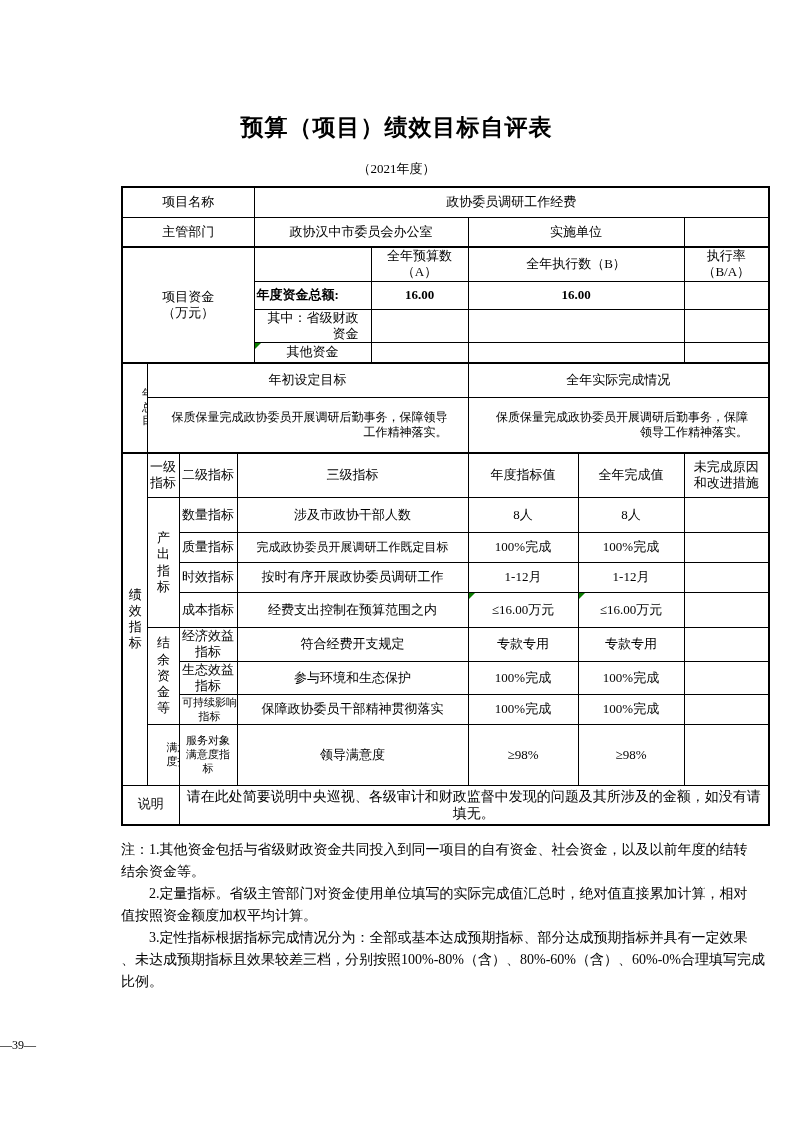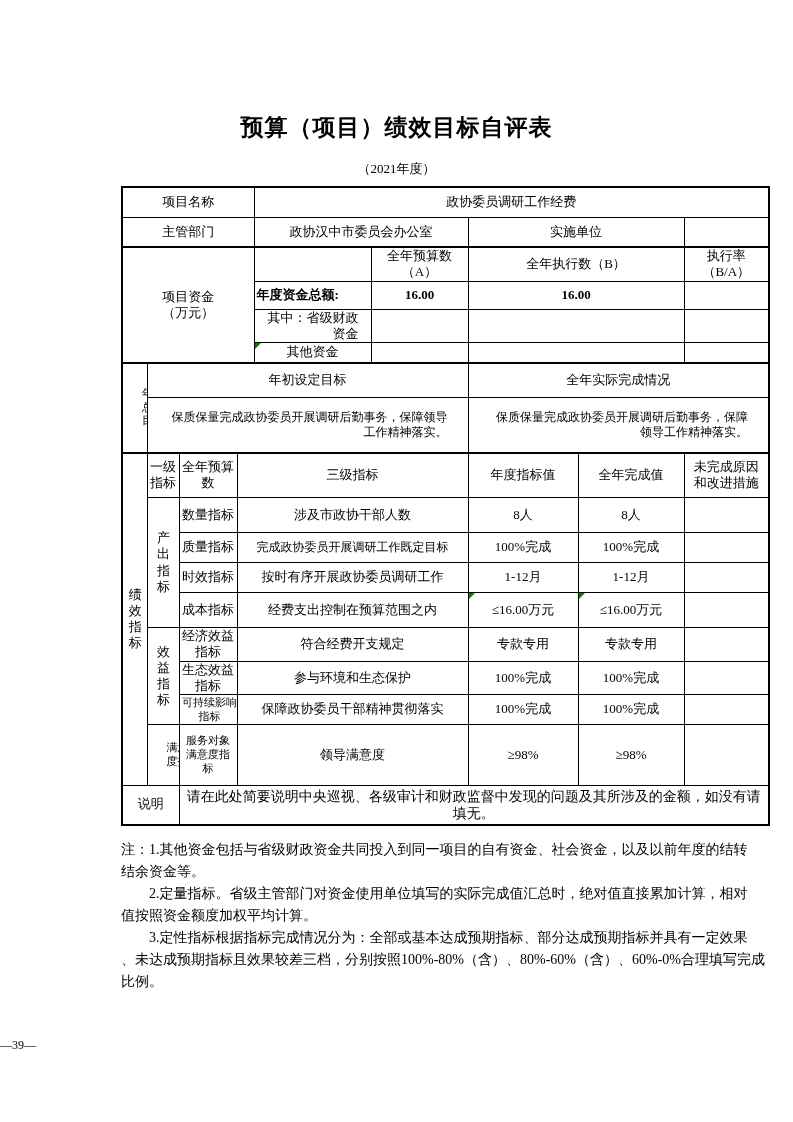--- a/index.html
+++ b/index.html
@@ -114,21 +114,21 @@
     <tr class="r55 sec">
       <td colspan="5" class="goalcell">保质保量完成政协委员开展调研后勤事务，保障领导工作精神落实。</td>
       <td colspan="3" class="goalcell">保质保量完成政协委员开展调研后勤事务，保障领导工作精神落实。</td>
     </tr>
 
     <tr class="r45 sectop">
       <td rowspan="9">
         <div class="inner w14">绩效指标</div>
       </td>
       <td>一级指标</td>
-      <td>全年预算数</td>
+      <td>二级指标</td>
       <td colspan="3">三级指标</td>
       <td>年度指标值</td>
       <td>全年完成值</td>
       <td>
         <div class="inner w68">未完成原因和改进措施</div>
       </td>
     </tr>
 
     <tr class="r35">
       <td rowspan="4">
@@ -163,21 +163,21 @@
       </td>
       <td>
         <span class="tri"></span>
         <span>≤16.00万元</span>
       </td>
       <td></td>
     </tr>
 
     <tr class="r30">
       <td rowspan="3">
-        <div class="inner w14">效益指标</div>
+        <div class="inner w14">结余资金等</div>
       </td>
       <td>经济效益指标</td>
       <td colspan="3">符合经费开支规定</td>
       <td>专款专用</td>
       <td>专款专用</td>
       <td></td>
     </tr>
     <tr class="r30">
       <td>生态效益指标</td>
       <td colspan="3">参与环境和生态保护</td>

